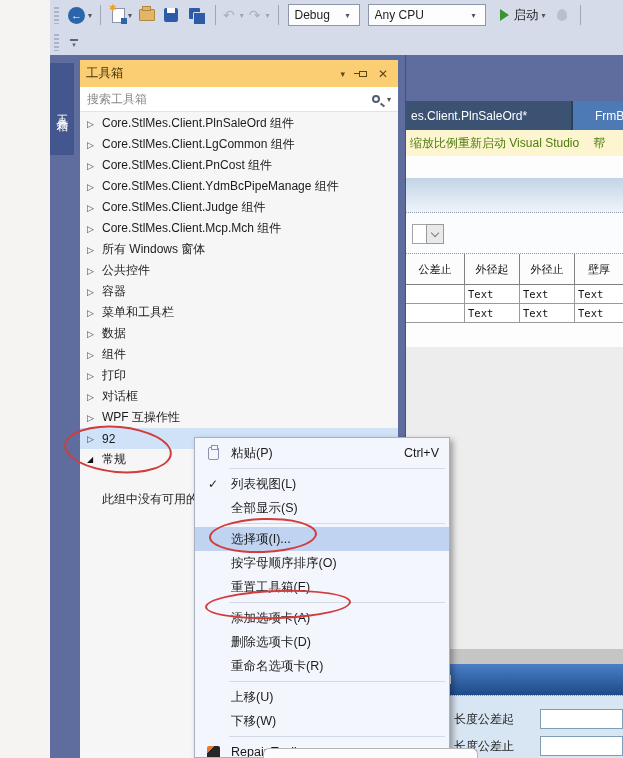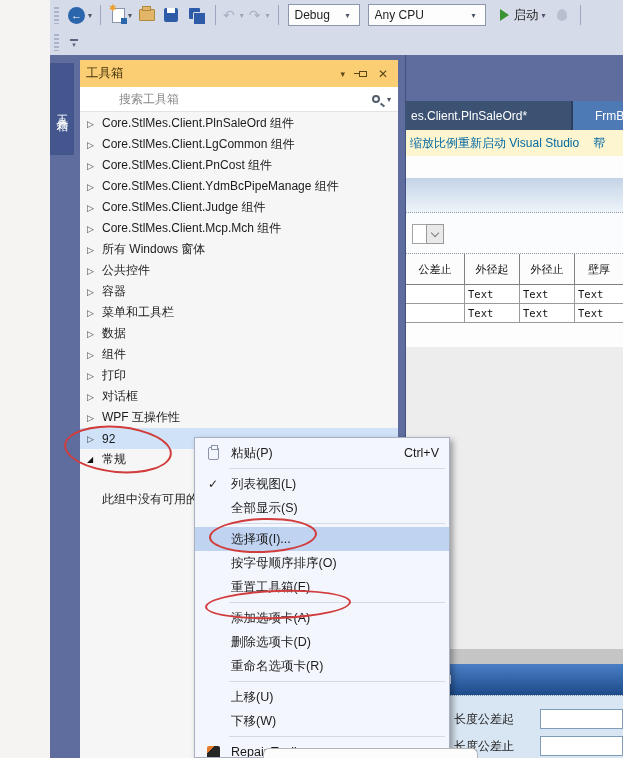--- a/index.html
+++ b/index.html
@@ -56,21 +56,21 @@
     display:flex;flex-direction:column;}
   .tb-title{height:27px;background:#fbce73;display:flex;align-items:center;padding:0 6px;
     font-size:12.5px;color:#43320b;}
   .tb-title .sp{flex:1;}
   .tb-title .tcaret{font-size:9px;color:#5a4718;margin:0 7px;}
   .i-pin{width:8px;height:6px;border:1.5px solid #5a4718;position:relative;margin:0 7px;}
   .i-pin::before{content:"";position:absolute;left:-6px;top:1px;width:5px;height:1.5px;background:#5a4718;}
   .i-close{font-size:12px;color:#5a4718;margin:0 4px;line-height:1;}
   .tb-search{height:25px;background:#fff;display:flex;align-items:center;border-bottom:1px solid #e3e3e3;}
   .tb-search input{flex:1;border:none;outline:none;font-size:12px;color:#1e1e1e;padding:0 0 0 7px;
-    font-family:"Liberation Sans","DejaVu Sans",sans-serif;background:transparent;margin-left:32px;}
+    font-family:"Liberation Sans","DejaVu Sans",sans-serif;background:transparent;}
   .tb-search input::placeholder{color:#8a8a8a;opacity:1;}
   .i-mag{width:8px;height:8px;border:2px solid #555e6e;border-radius:50%;position:relative;margin-right:4px;}
   .i-mag::after{content:"";position:absolute;left:6px;top:7px;width:5px;height:2px;background:#555e6e;transform:rotate(40deg);}
   .tb-search .caret{margin-right:7px;}
   .tb-list{flex:1;padding-top:1px;overflow:hidden;}
   .titem{height:21px;display:flex;align-items:center;padding-left:7px;font-size:12px;color:#1b1b1b;white-space:nowrap;}
   .titem .exp{width:15px;font-size:9px;color:#3c3c3c;flex:none;}
   .titem .exp.open{font-size:8px;color:#111;}
   .titem.sel{background:#cfe2f7;}
   .empty-note{margin:21px 0 0 22px;font-size:12px;color:#1b1b1b;white-space:nowrap;}
@@ -79,21 +79,21 @@
   .splitter{position:absolute;left:398px;top:55px;width:8px;height:703px;background:#5f6d9e;border-right:1px solid #41517e;}
 
   
   .designer{position:absolute;left:406px;top:55px;width:217px;height:703px;display:flex;flex-direction:column;margin-top:46px;}
   .tabs{height:29px;display:flex;background:#5f6d9e;}
   .tab1{width:167px;background:#3c5273;color:#fff;font-size:12px;display:flex;align-items:center;
     padding-left:5px;white-space:nowrap;overflow:hidden;border-right:2px solid #2c3f5c;}
   .tab2{flex:1;background:#4d79b4;color:#fff;font-size:12px;display:flex;align-items:center;
     padding-left:22px;white-space:nowrap;overflow:hidden;}
   .infobar{height:26px;background:#fdf5d0;display:flex;align-items:center;font-size:12px;
-    color:#0369a1;padding-left:4px;white-space:nowrap;overflow:hidden;}
+    color:#4d7c0f;padding-left:4px;white-space:nowrap;overflow:hidden;}
   .infobar .more{margin-left:14px;}
   .whitegap{height:22px;background:#fdfdfd;}
   .gradband{height:34px;background:linear-gradient(180deg,#c3d4e6,#eef4fa);}
   .formarea{height:42px;background:#fafcfe;border-top:1px dotted #8a97a8;border-bottom:1px dotted #8a97a8;
     display:flex;align-items:center;}
   .comboedge{display:flex;margin-left:6px;margin-top:2px;}
   .comboedge .field{width:14px;height:20px;background:#fff;border:1px solid #a5a5a5;border-right:none;}
   .comboedge .btn{width:18px;height:20px;background:#e9e9e9;border:1px solid #9a9a9a;display:flex;
     align-items:center;justify-content:center;}
   .chev{width:6px;height:6px;border-right:1.5px solid #7a7a7a;border-bottom:1.5px solid #7a7a7a;

